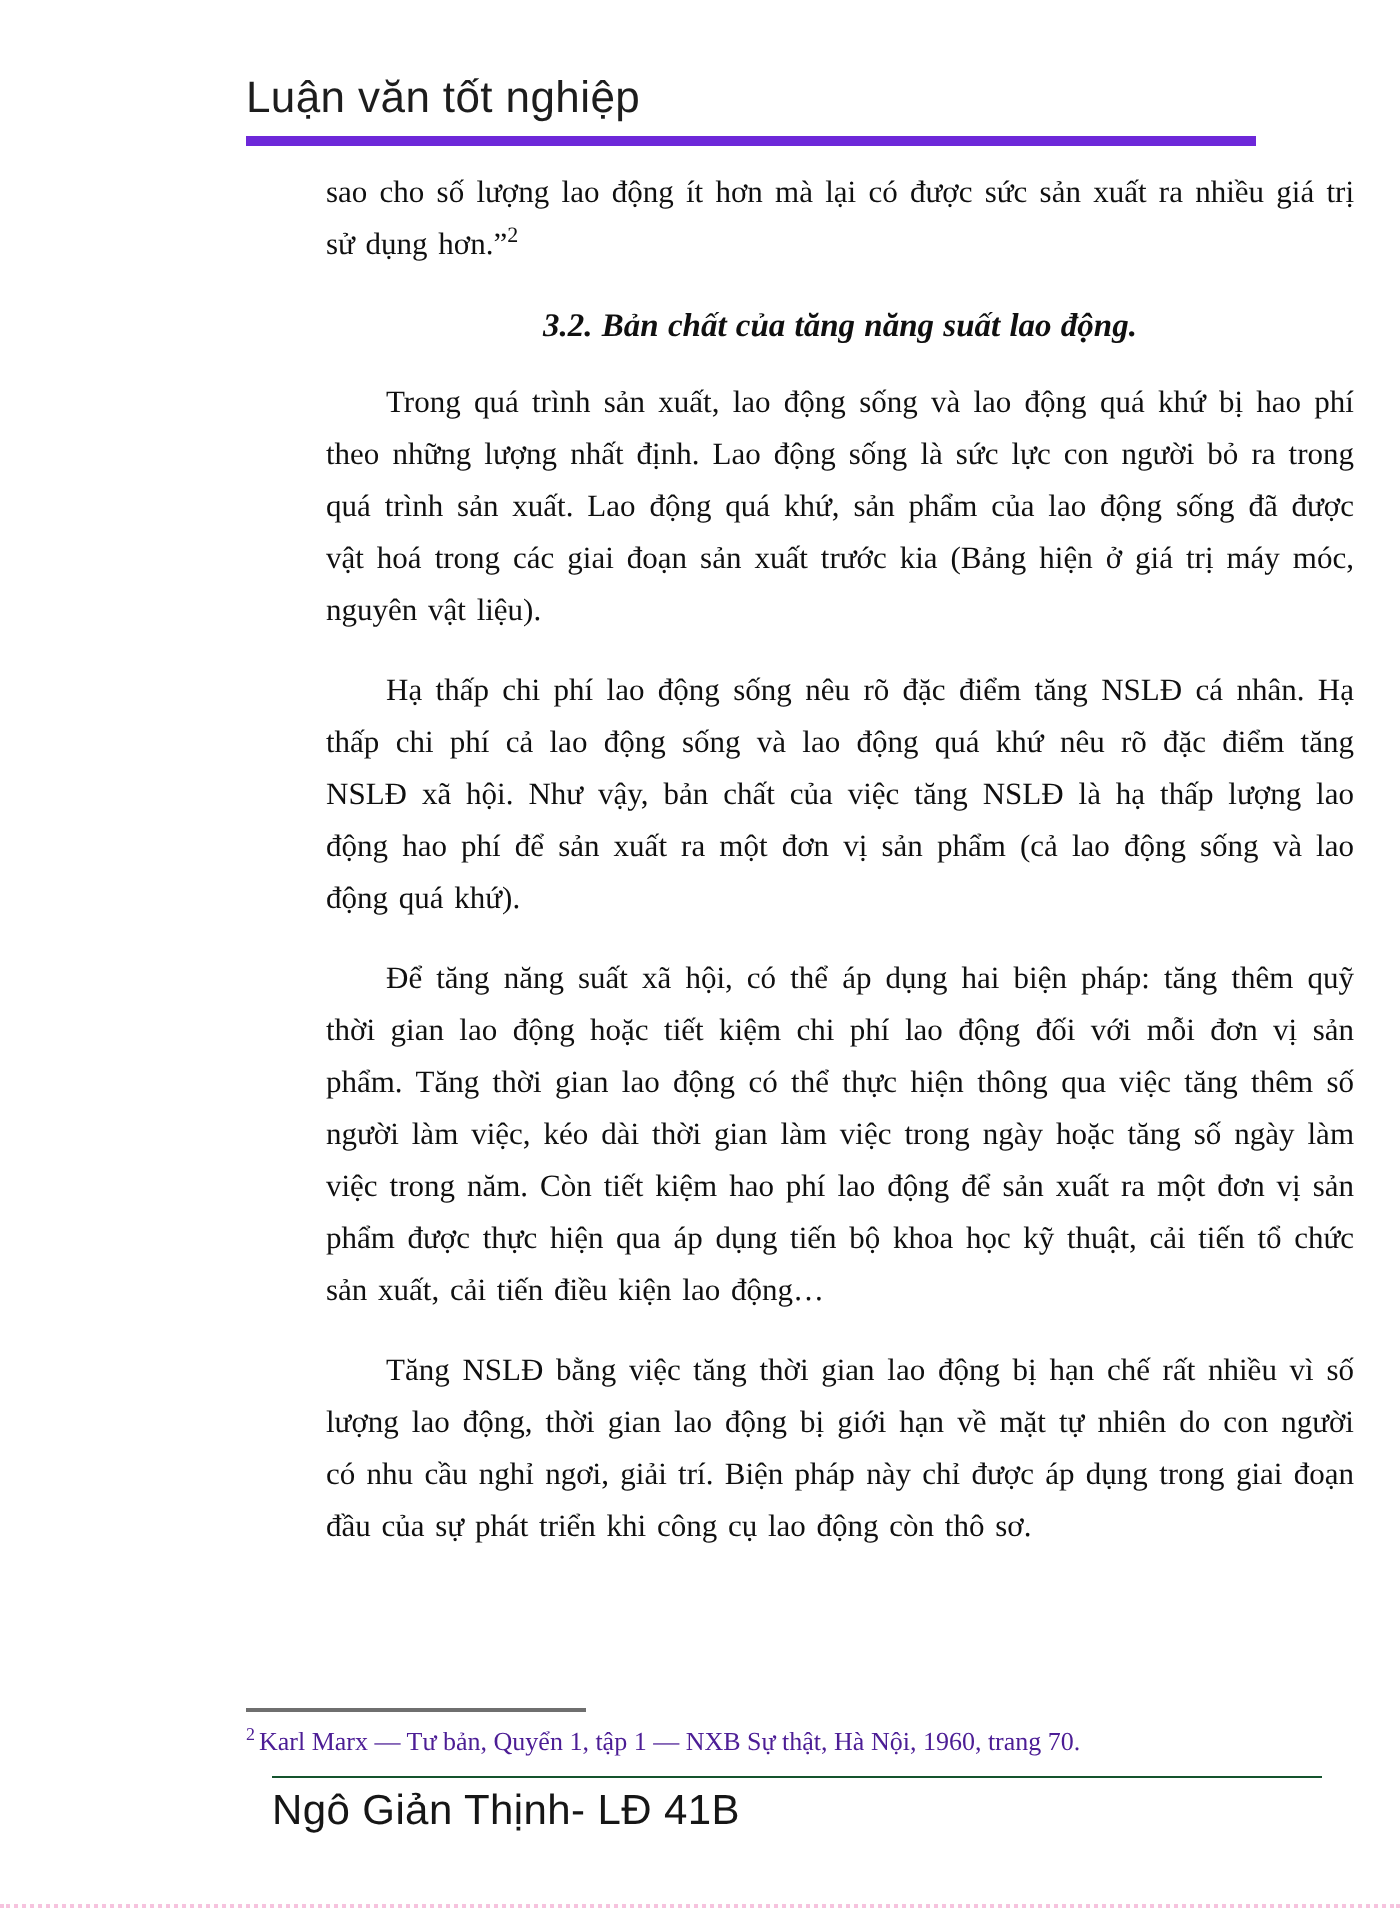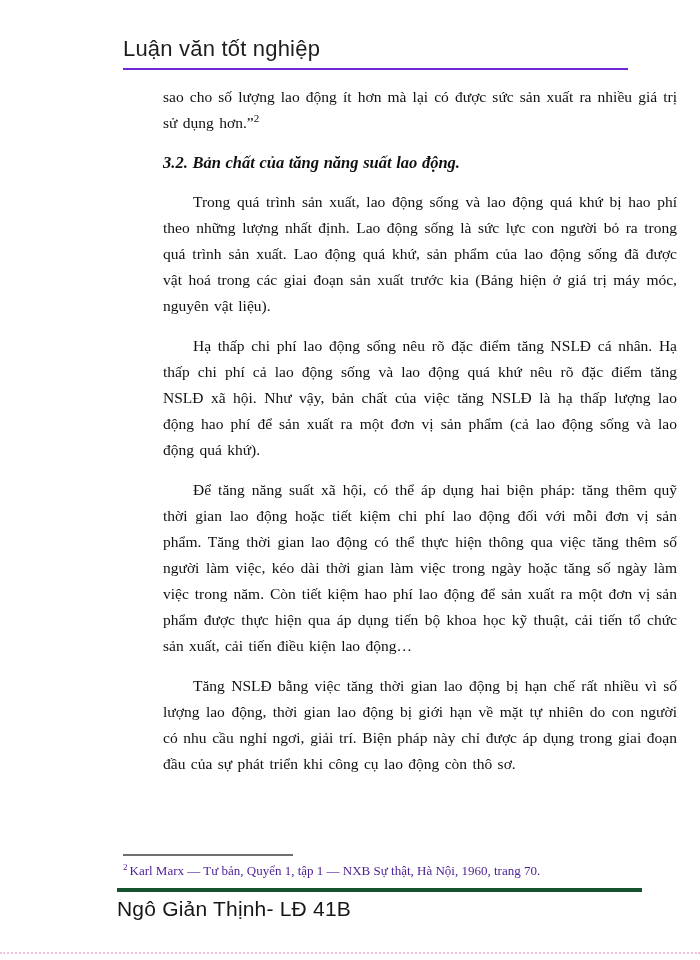--- a/index.html
+++ b/index.html
@@ -16,21 +16,21 @@
   .header {
     position: absolute;
     left: 123px;
     top: 36px;
     width: 505px;
     font-family: "Liberation Sans", sans-serif;
     font-size: 22px;
     line-height: 26px;
     color: #1d1d1d;
     padding-bottom: 6px;
-    border-bottom: 2px solid #6d28d9;
+    border-bottom: 5px solid #6d28d9;
     letter-spacing: 0.2px;
   }
 
   
   .content {
     position: absolute;
     left: 123px;
     top: 78px;
     width: 514px;
     font-family: "Liberation Serif", serif;
@@ -46,21 +46,21 @@
     text-indent: 30px;
   }
   .content p.no-indent { text-indent: 0; margin-top: 6px; }
   .content h3 {
     font-family: "Liberation Serif", serif;
     font-size: 16.5px;
     line-height: 22px;
     font-weight: bold;
     font-style: italic;
     margin: 16px 0 15px 0;
-    text-align: left;
+    text-align: center;
     text-indent: 0;
     word-spacing: 0.5px;
   }
   sup {
     font-size: 11px;
     line-height: 0;
     vertical-align: super;
   }
 
   
@@ -78,24 +78,24 @@
     width: 170px;
     height: 0;
     border-top: 2px solid #6f6f6f;
     margin-bottom: 6px;
   }
   .footnote sup { font-size: 9px; margin-right: 2px; }
 
   
   .footer {
     position: absolute;
-    left: 117px;
+    left: 136px;
     top: 888px;
     width: 525px;
-    border-top: 4px solid #14532d;
+    border-top: 1px solid #14532d;
     padding-top: 5px;
     font-family: "Liberation Sans", sans-serif;
     font-size: 21px;
     line-height: 24px;
     color: #161616;
     letter-spacing: 0.2px;
   }
 
   
   .bottom-dots {

